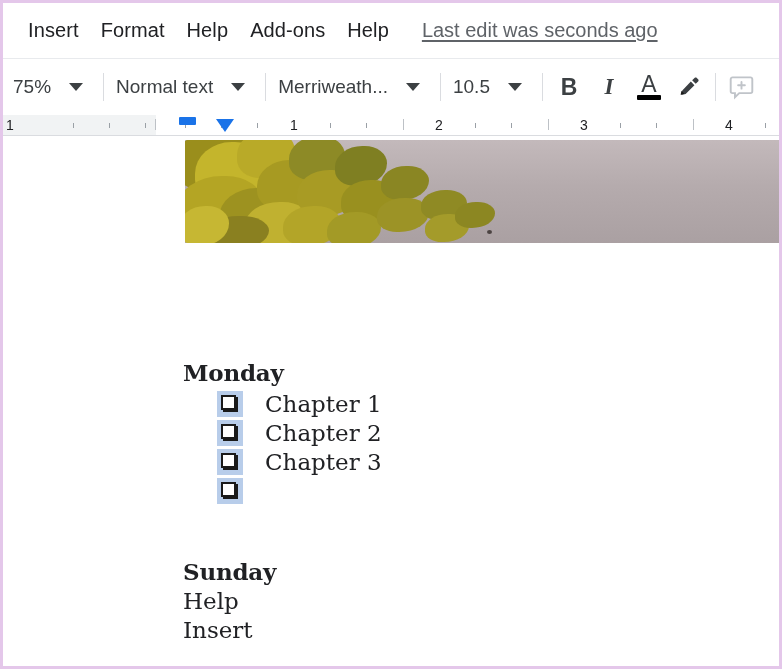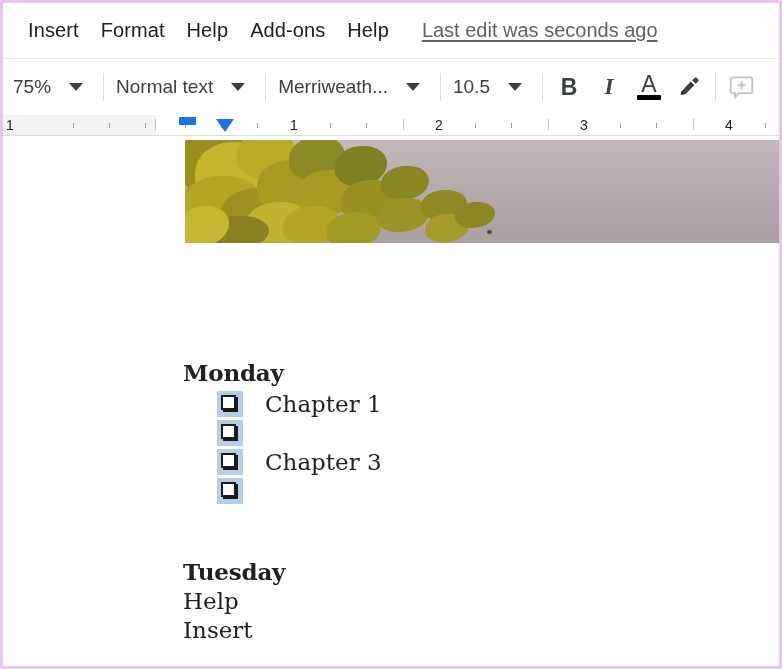--- a/index.html
+++ b/index.html
@@ -431,37 +431,38 @@
           <span class="checkbox">
                 <span class="box"></span>
               </span>
           <span class="check-label">Chapter 1</span>
         </div>
 
         <div class="check-row" style="top:284px;">
           <span class="checkbox">
                 <span class="box"></span>
               </span>
+          <span class="check-label">Chapter 2</span>
         </div>
 
         <div class="check-row" style="top:313px;">
           <span class="checkbox">
                 <span class="box"></span>
               </span>
           <span class="check-label">Chapter 3</span>
         </div>
 
         <div class="check-row" style="top:342px;">
           <span class="checkbox">
                 <span class="box"></span>
               </span>
           <span class="check-label"></span>
         </div>
 
-        <div class="heading" style="top:422px;">Tuesday</div>
+        <div class="heading" style="top:422px;">Sunday</div>
 
         <div class="plain-line" style="top:452px;">Help</div>
 
         <div class="plain-line" style="top:481px;">Insert</div>
 
       </div>
     </div>
   </div>
 
 </div>

